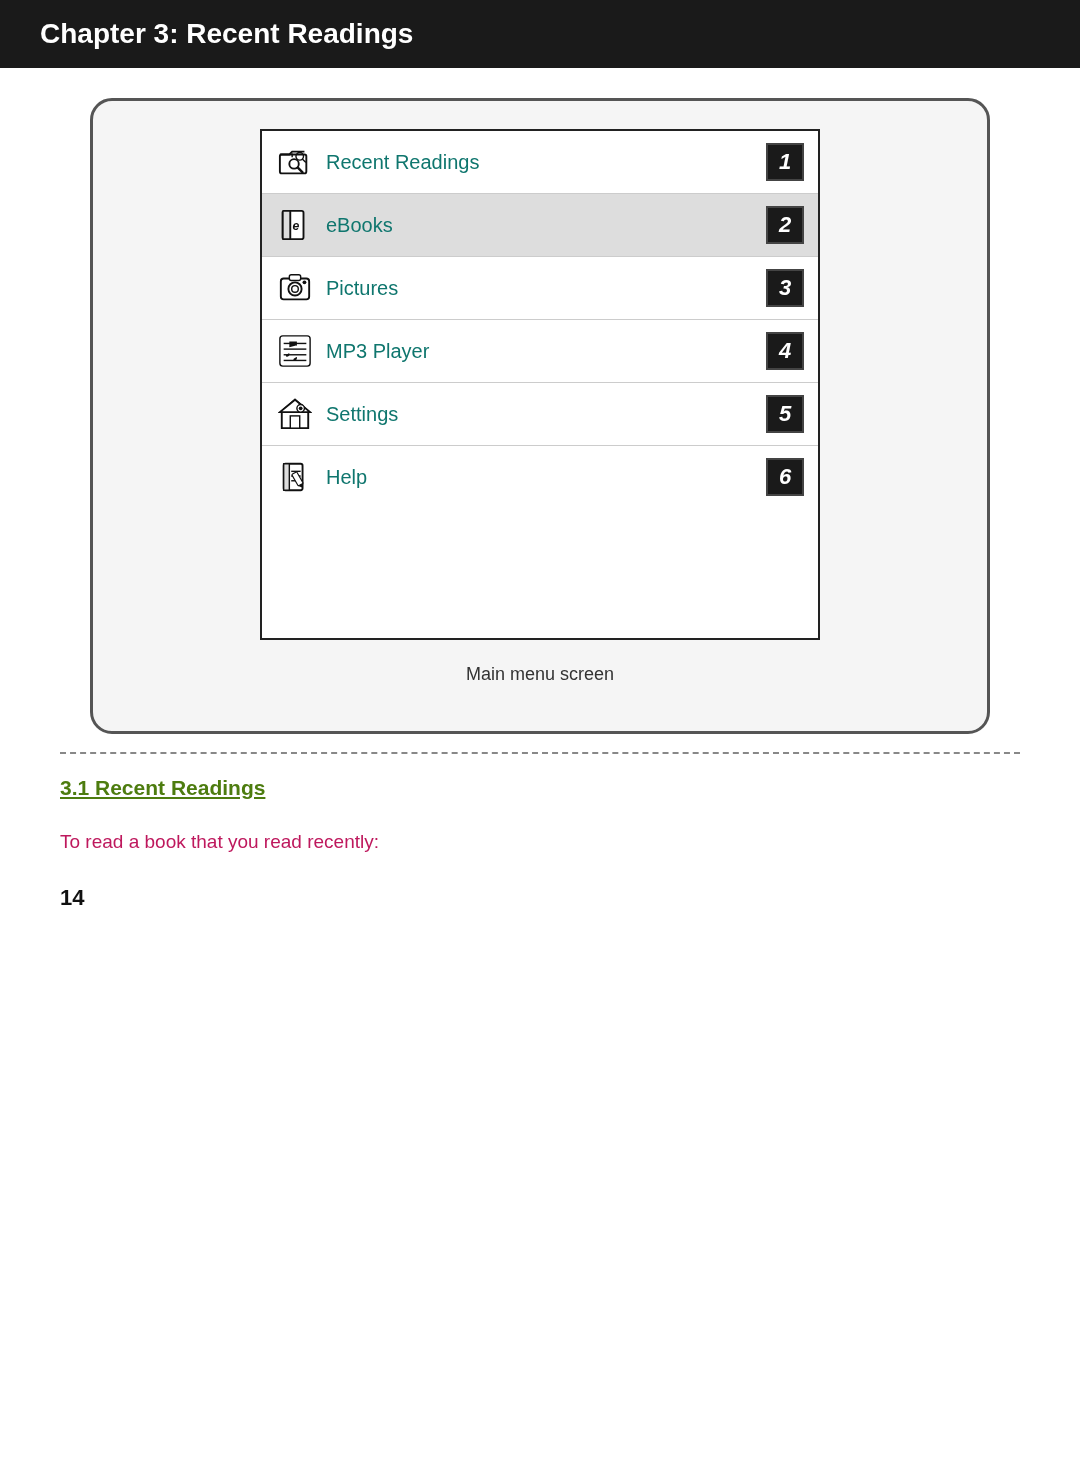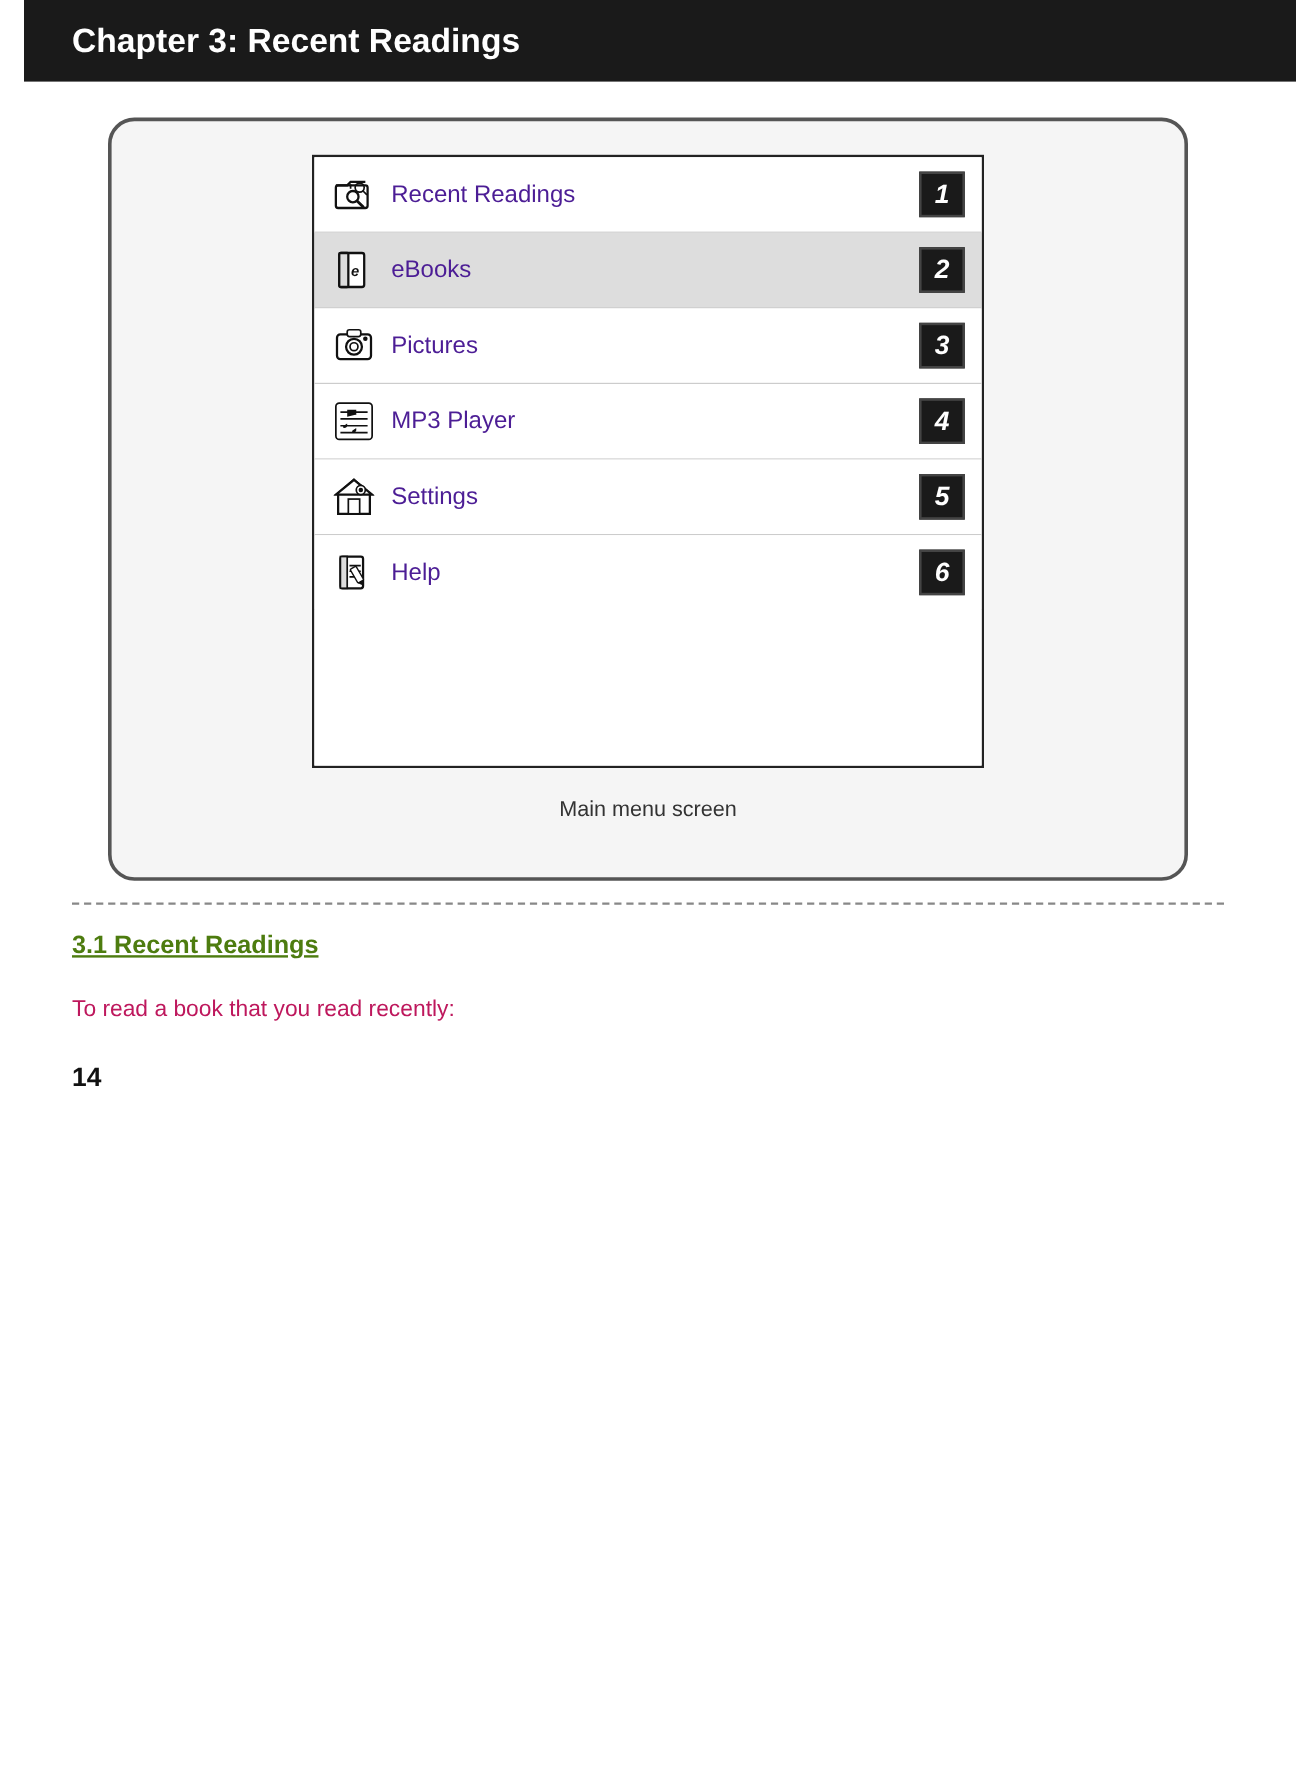--- a/index.html
+++ b/index.html
@@ -12,21 +12,20 @@
       position: relative;
     }
 
     
     .page-header {
       background: #1a1a1a;
       color: #fff;
       padding: 18px 40px;
       font-size: 28px;
       font-weight: bold;
-      margin-left: 20px;
     }
 
     
     .page-content {
       padding: 30px 60px 40px 60px;
     }
 
     
     .device-frame {
       border: 3px solid #555;
@@ -80,21 +79,21 @@
       width: 38px;
       height: 38px;
       display: flex;
       align-items: center;
       justify-content: center;
       font-size: 26px;
     }
 
     .menu-label {
       font-size: 20px;
-      color: #4c1d95;
+      color: #0f766e;
     }
 
     .menu-number {
       background: #1a1a1a;
       color: #fff;
       width: 38px;
       height: 38px;
       display: flex;
       align-items: center;
       justify-content: center;

